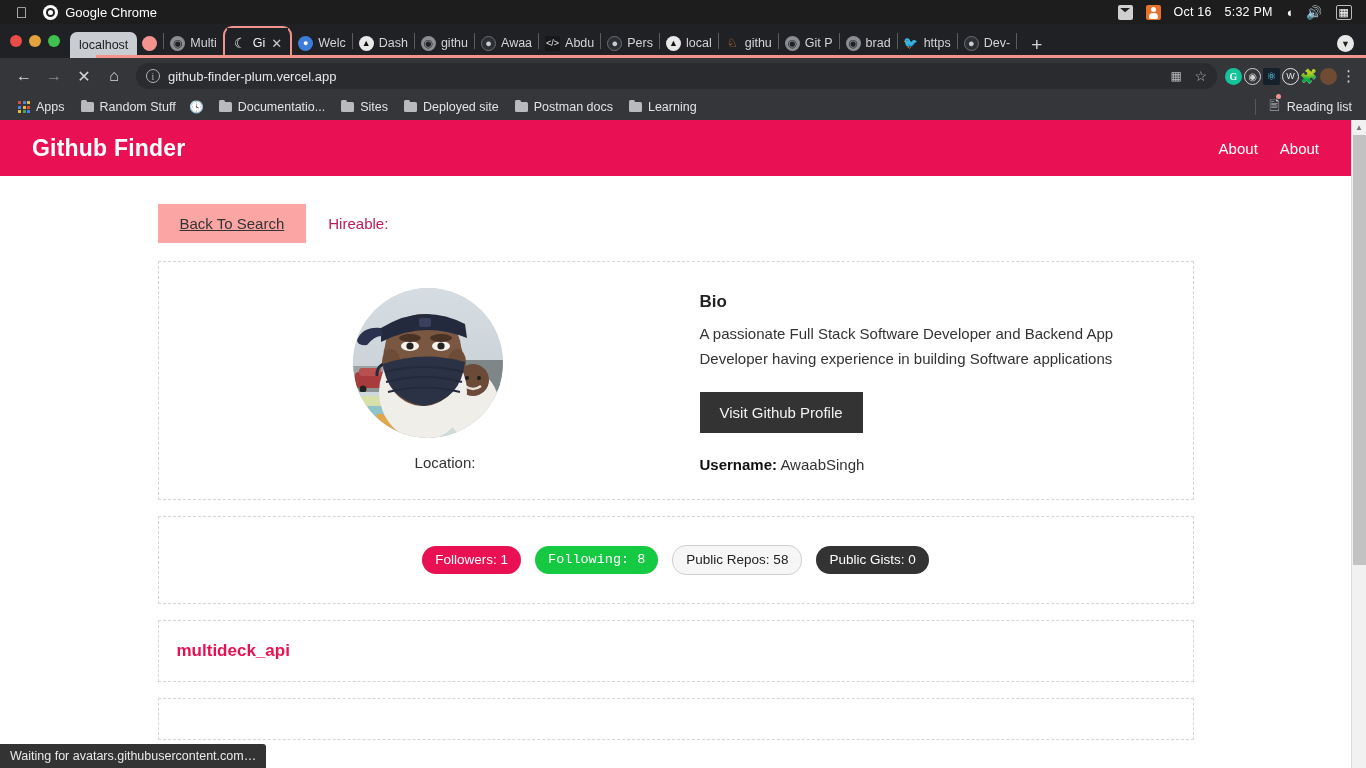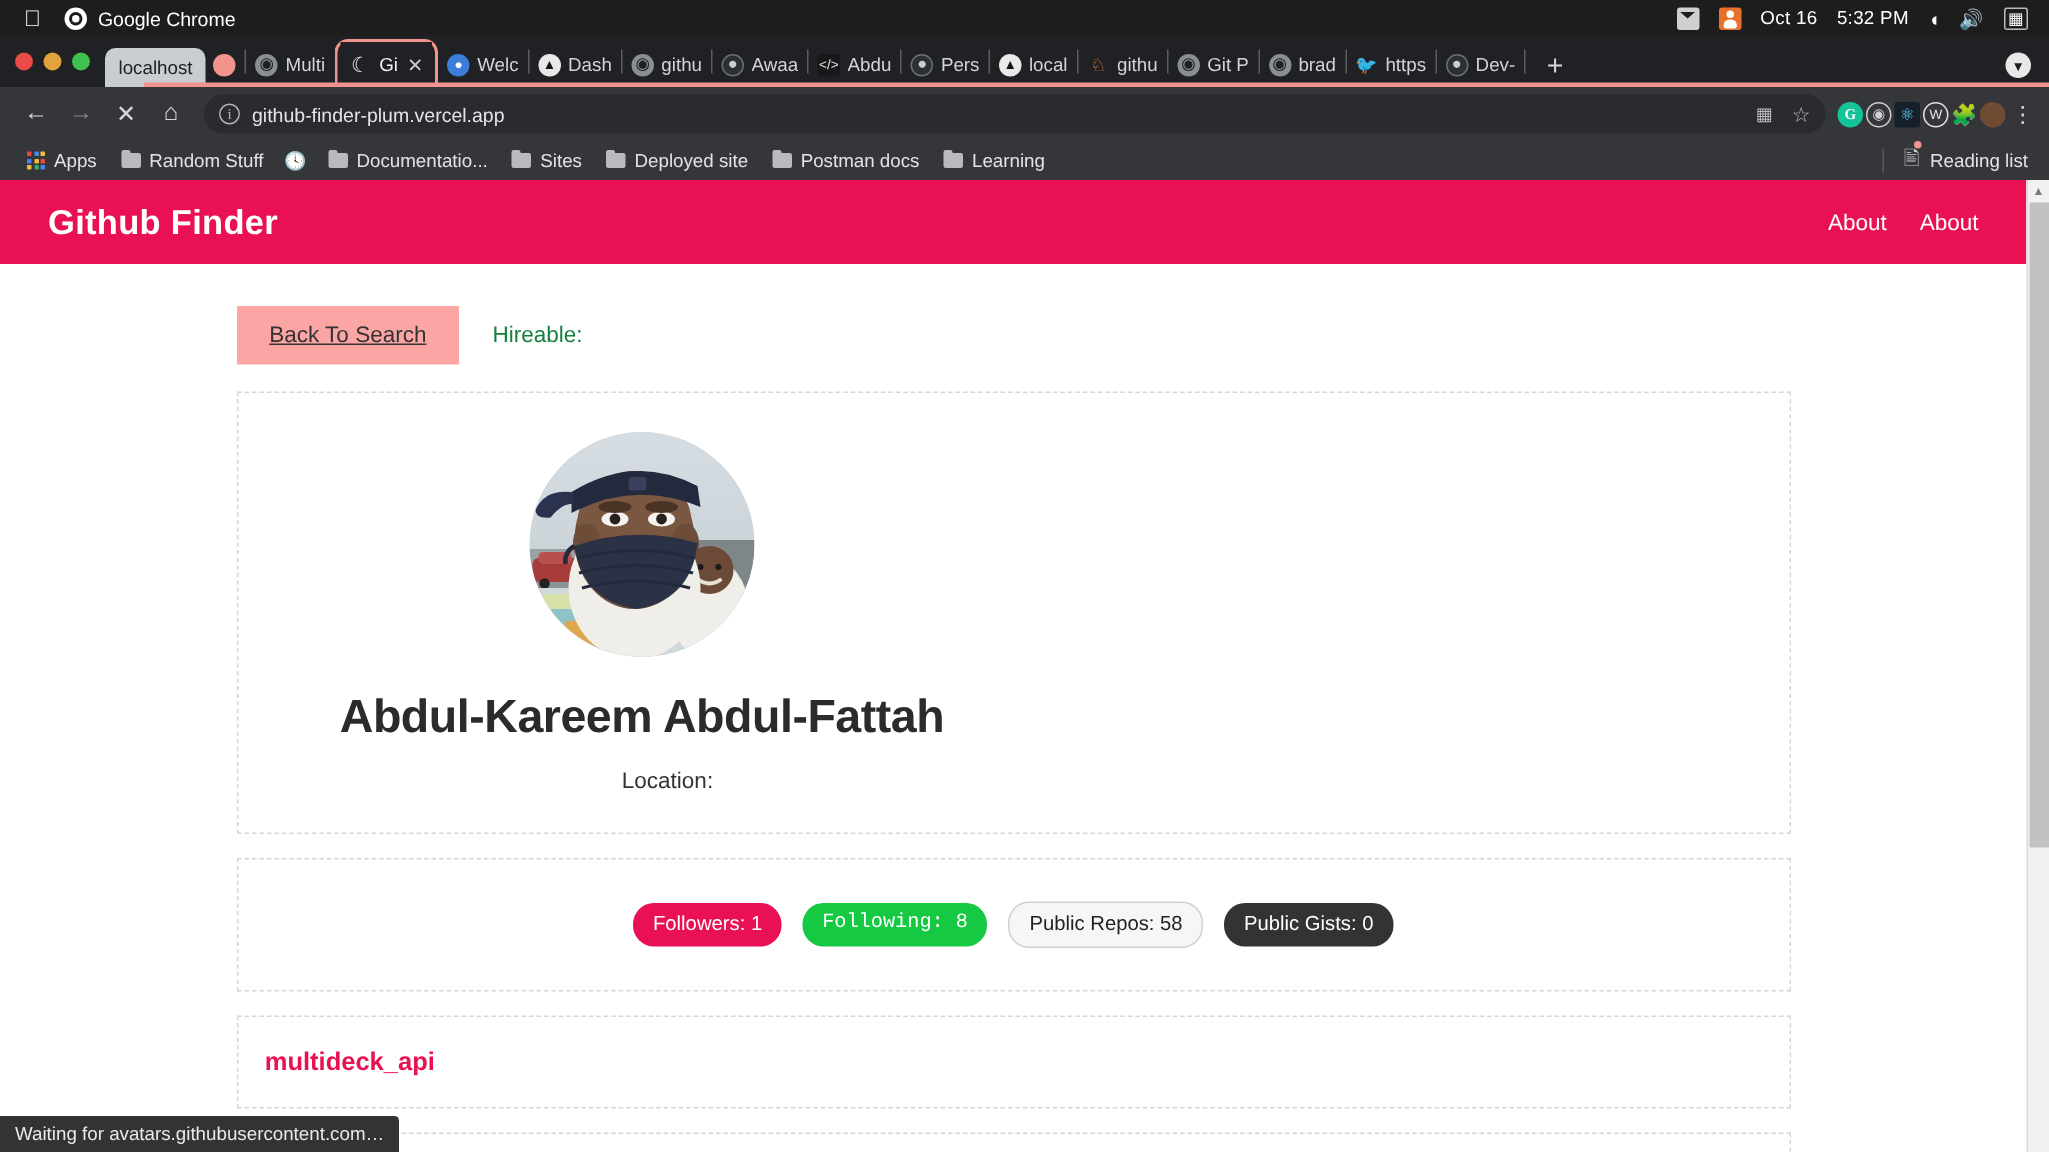--- a/index.html
+++ b/index.html
@@ -176,21 +176,21 @@
   .navlinks{ margin-left:auto; display:flex; gap:22px; }
   .navlink{ color:#fff; font-size:15px; }
 
   .container{ width:1036px; margin: 0 auto; padding-top: 28px; }
 
   .toprow{ display:flex; align-items:center; gap:22px; margin-bottom:18px; }
   .btn-light{
     background:#fca5a5; color:#333; font-size:15px;
     padding: 11px 22px; border:none; line-height:1.15;text-decoration:underline;
   }
-  .hireable{ font-size:15px; color:#15803d; }
+  .hireable{ font-size:15px; color:#be185d; }
 
   .card{
     border:1px dashed #d6d6d6; background:#fff; padding:24px 22px;
     margin-bottom:16px;
   }
   .card-profile{ display:flex; min-height:236px; padding: 26px 22px 26px 22px;}
   .col-left{ width:50%; display:flex; flex-direction:column; align-items:center; }
   .col-right{ width:50%; padding-left:24px; padding-top:4px;}
   .avatar{
     width:150px;height:150px;border-radius:50%; overflow:hidden; background:#cfd5d9;
@@ -499,24 +499,32 @@
                 <path d="M28 40 q-18 -2 -24 12 q0 6 10 5 q8 -10 16 -9 z" fill="#2a3250"></path>
                 <rect x="66" y="30" width="12" height="9" rx="2" fill="#39415c"></rect>
                 <path d="M30 76 q40 -14 82 -2 q-4 38 -41 44 q-36 -6 -41 -42 z" fill="#2b3246"></path>
                 <path d="M32 84 q40 -10 78 0" stroke="#222a3c" stroke-width="2" fill="none"></path>
                 <path d="M33 94 q39 -10 76 0" stroke="#222a3c" stroke-width="2" fill="none"></path>
                 <path d="M35 104 q36 -9 72 0" stroke="#222a3c" stroke-width="2" fill="none"></path>
                 <path d="M30 76 q-7 4 -6 12" stroke="#222a3c" stroke-width="3" fill="none"></path>
               </g>
             </svg>
           </div>
-          <div class="name">Abdul-Kareem Abdul-Fattah</div>
           <div class="location">Location:</div>
         </div>
 
+        <div class="col-right">
+          <div class="bio-h">Bio</div>
+          <div class="bio-p">A passionate Full Stack Software Developer and Backend App Developer having experience in building Software applications</div>
+          <button class="btn-dark">Visit Github Profile</button>
+          <div class="username">
+            <b>Username:</b>
+            <span>AwaabSingh</span>
+          </div>
+        </div>
       </div>
 
       <div class="card card-badges">
         <span class="badge badge-danger">Followers: 1</span>
         <span class="badge badge-success">Following: 8</span>
         <span class="badge badge-light">Public Repos: 58</span>
         <span class="badge badge-dark">Public Gists: 0</span>
       </div>
 
       <div class="card card-repo">

